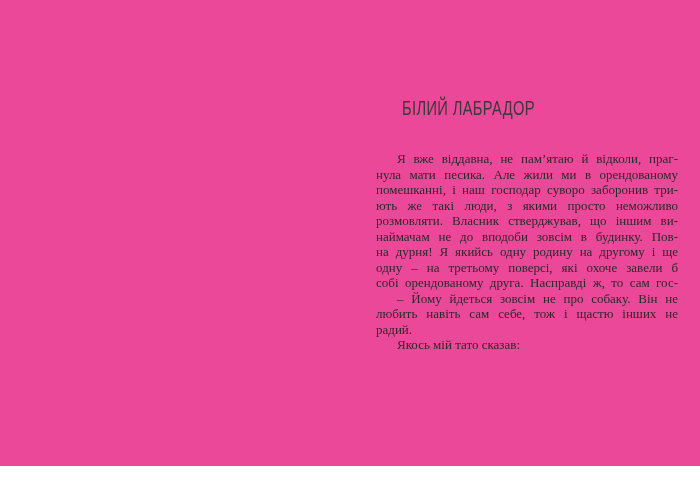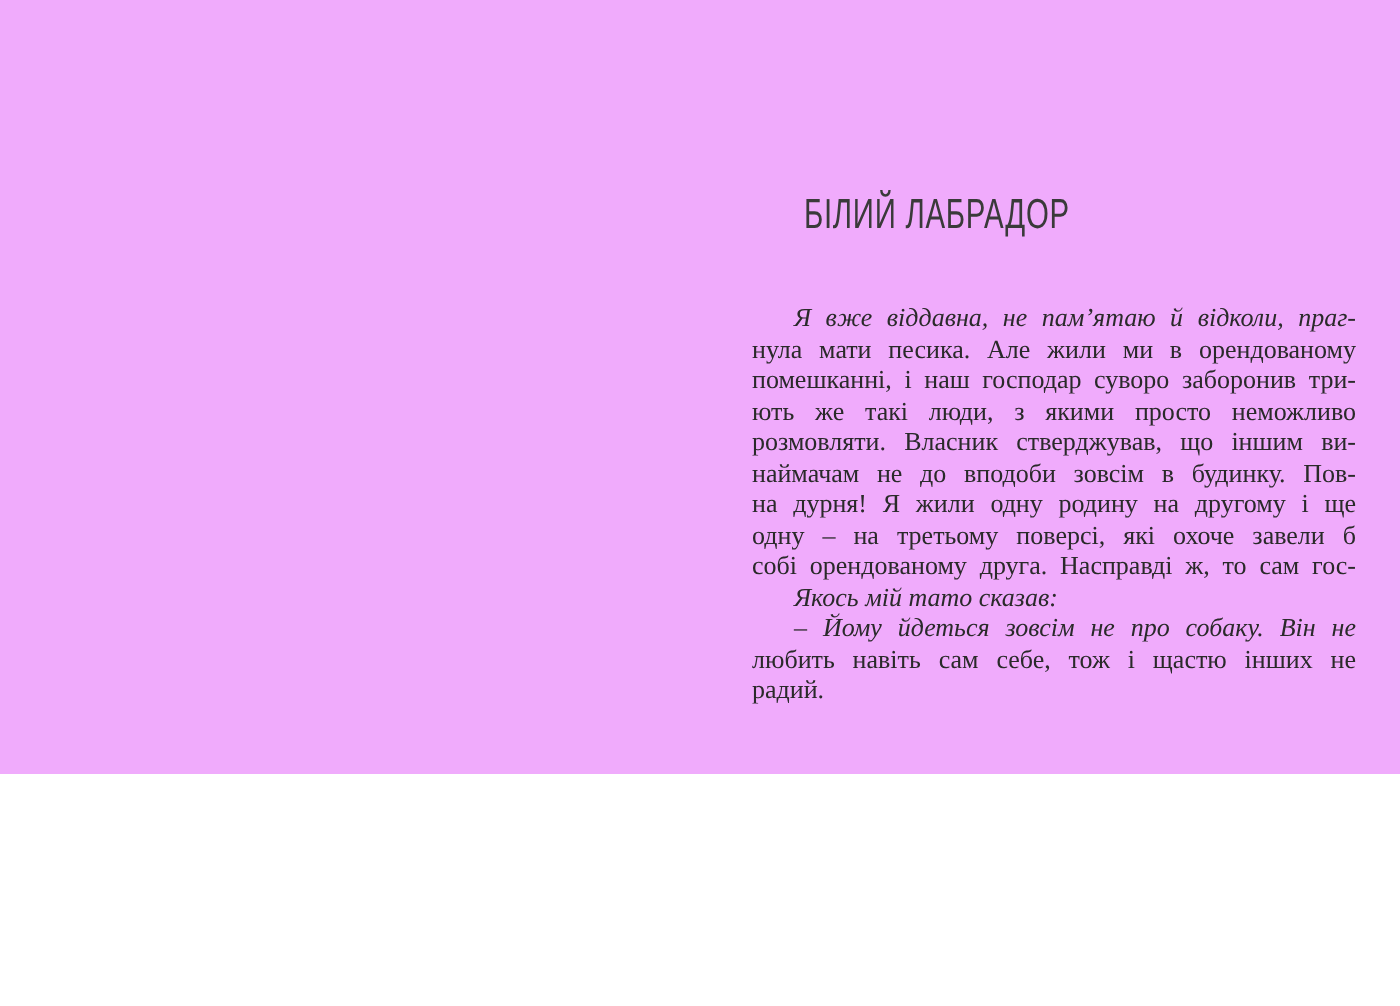--- a/index.html
+++ b/index.html
@@ -3,22 +3,22 @@
 <meta charset="utf-8">
 <style>
   html, body {
     margin: 0;
     padding: 0;
     background: #ffffff;
   }
   .screen {
     position: relative;
     width: 700px;
-    height: 387px;
-    background: #f0abfc;
+    height: 466px;
+    background: #ec4899;
     overflow: hidden;
     font-family: "Liberation Serif", serif;
   }
   .chapter-title {
     position: absolute;
     left: 402px;
     top: 97px;
     font-family: "Liberation Sans", sans-serif;
     font-size: 21px;
     font-weight: 400;
@@ -47,21 +47,20 @@
     text-align-last: justify;
     -moz-text-align-last: justify;
     white-space: normal;
   }
   .line.last {
     text-align-last: left;
     -moz-text-align-last: left;
   }
   .line.indent {
     text-indent: 21px;
-    font-style: italic;
   }
   .folio {
     position: absolute;
     left: 376px;
     top: 464px;
     width: 302px;
     text-align: center;
     font-size: 13px;
     line-height: 15.5px;
     color: #2a2a2a;
@@ -76,33 +75,33 @@
 
   <div class="body-text">
 
     <p>
       <span class="line indent" style="display:block">Я вже віддавна, не пам’ятаю й відколи, праг-</span>
       <span class="line" style="display:block">нула мати песика. Але жили ми в орендованому</span>
       <span class="line" style="display:block">помешканні, і наш господар суворо заборонив три-</span>
       <span class="line" style="display:block">ють же такі люди, з якими просто неможливо</span>
       <span class="line" style="display:block">розмовляти. Власник стверджував, що іншим ви-</span>
       <span class="line" style="display:block">наймачам не до вподоби зовсім в будинку. Пов-</span>
-      <span class="line" style="display:block">на дурня! Я жили одну родину на другому і ще</span>
+      <span class="line" style="display:block">на дурня! Я якийсь одну родину на другому і ще</span>
       <span class="line" style="display:block">одну – на третьому поверсі, які охоче завели б</span>
       <span class="line" style="display:block">собі орендованому друга. Насправді ж, то сам гос-</span>
-    </p>
-
-    <p>
-      <span class="line last indent" style="display:block">Якось мій тато сказав:</span>
     </p>
 
     <p>
       <span class="line indent" style="display:block">– Йому йдеться зовсім не про собаку. Він не</span>
       <span class="line" style="display:block">любить навіть сам себе, тож і щастю інших не</span>
       <span class="line last" style="display:block">радий.</span>
+    </p>
+
+    <p>
+      <span class="line last indent" style="display:block">Якось мій тато сказав:</span>
     </p>
 
     <p>
     </p>
 
   </div>
 
   <div class="folio">7</div>
 
 </div>

